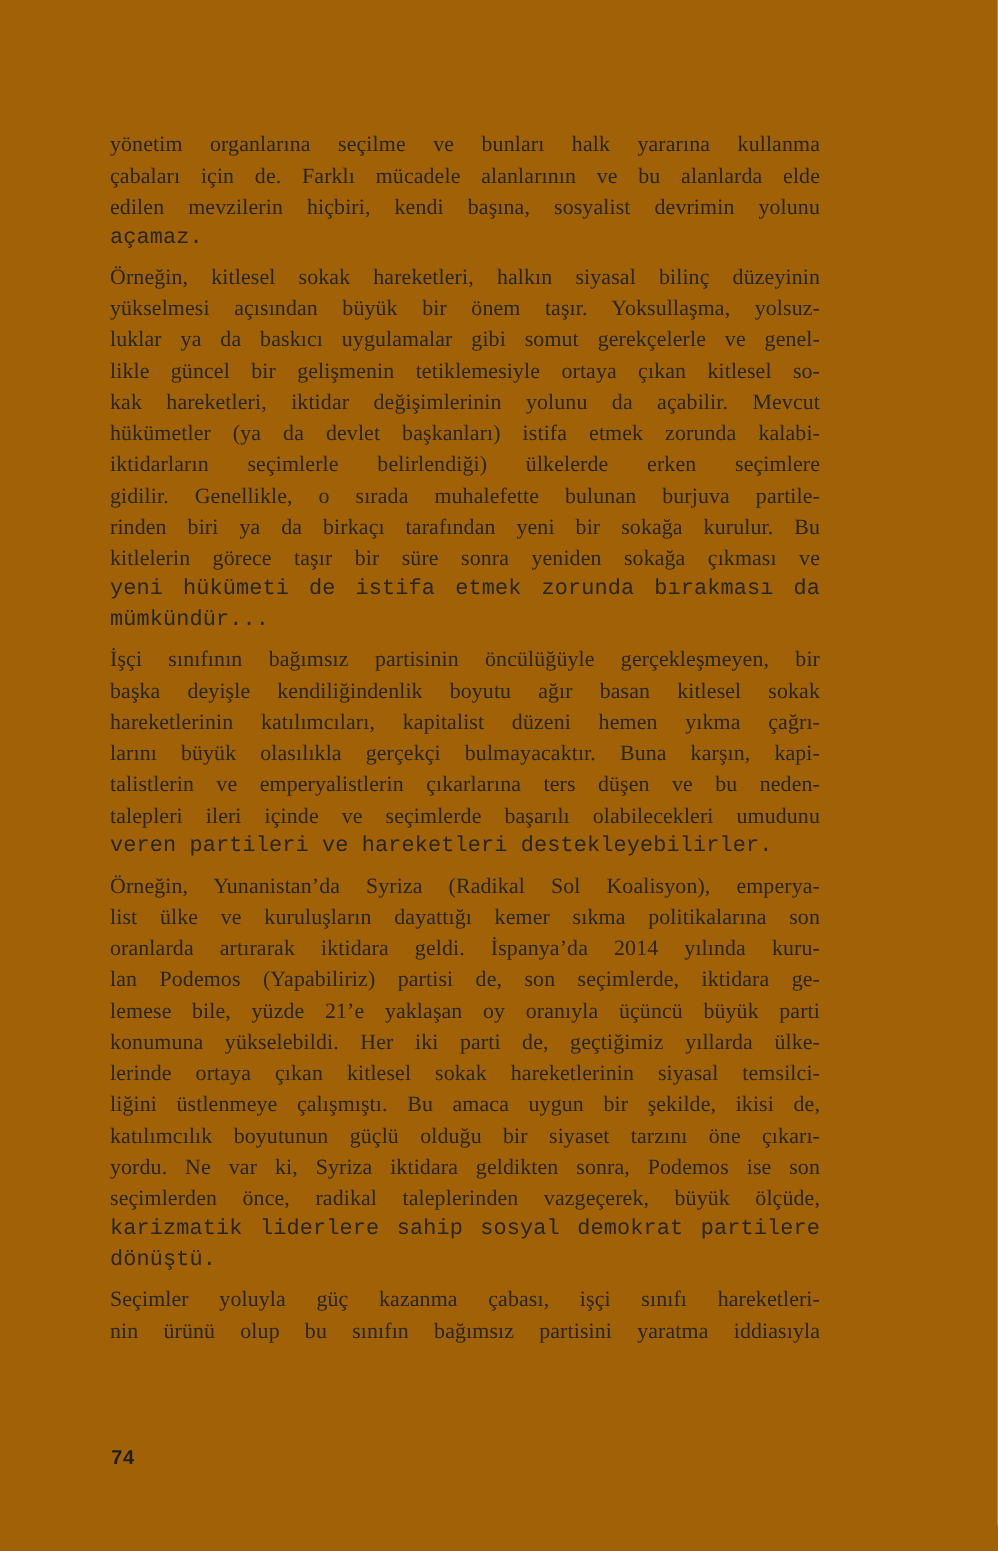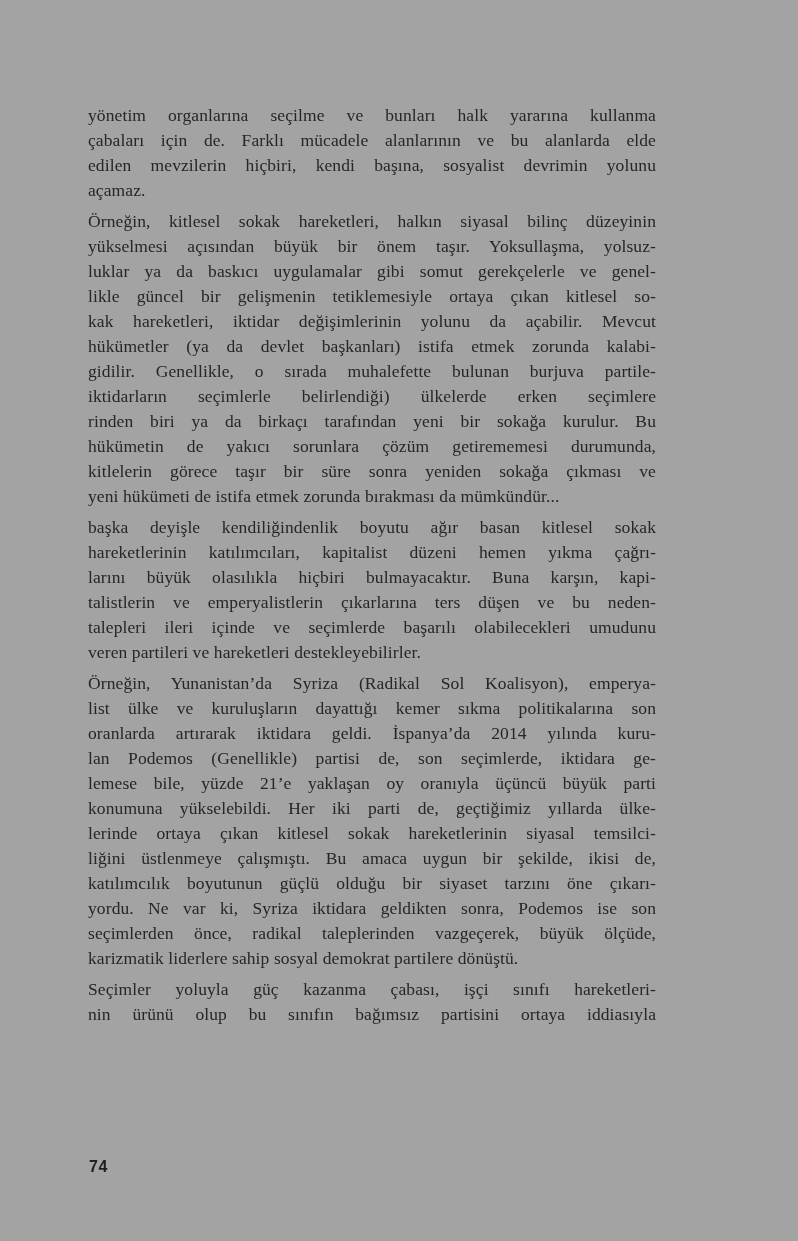--- a/index.html
+++ b/index.html
@@ -7,21 +7,21 @@
     width: 798px;
     height: 1241px;
     background: #ffffff;
     position: relative;
     overflow: hidden;
     font-family: "Liberation Serif", serif;
   }
   .book-page {
     position: absolute;
     inset: 0;
-    background: #a3a3a3;
+    background: #a16207;
   }
   .text-block {
     position: absolute;
     left: 88px;
     top: 103px;
     width: 568px;
   }
   .para {
     margin: 0 0 6px 0;
     font-size: 17.5px;
@@ -29,20 +29,21 @@
     color: #262626;
     letter-spacing: 0.1px;
   }
   .line {
     display: block;
     text-align: justify;
     text-align-last: justify;
   }
   .line.lastline {
     text-align-last: left;
+    font-family: Liberation Mono, monospace;
   }
   .page-footer {
     position: absolute;
     left: 89px;
     top: 1158px;
   }
   .page-number {
     font-family: "Liberation Sans", sans-serif;
     font-weight: bold;
     font-size: 16px;
@@ -62,50 +63,50 @@
         <span class="line">edilen mevzilerin hiçbiri, kendi başına, sosyalist devrimin yolunu</span>
         <span class="line lastline">açamaz.</span>
       </p>
       <p class="para">
         <span class="line">Örneğin, kitlesel sokak hareketleri, halkın siyasal bilinç düzeyinin</span>
         <span class="line">yükselmesi açısından büyük bir önem taşır. Yoksullaşma, yolsuz-</span>
         <span class="line">luklar ya da baskıcı uygulamalar gibi somut gerekçelerle ve genel-</span>
         <span class="line">likle güncel bir gelişmenin tetiklemesiyle ortaya çıkan kitlesel so-</span>
         <span class="line">kak hareketleri, iktidar değişimlerinin yolunu da açabilir. Mevcut</span>
         <span class="line">hükümetler (ya da devlet başkanları) istifa etmek zorunda kalabi-</span>
+        <span class="line">iktidarların seçimlerle belirlendiği) ülkelerde erken seçimlere</span>
         <span class="line">gidilir. Genellikle, o sırada muhalefette bulunan burjuva partile-</span>
-        <span class="line">iktidarların seçimlerle belirlendiği) ülkelerde erken seçimlere</span>
         <span class="line">rinden biri ya da birkaçı tarafından yeni bir sokağa kurulur. Bu</span>
-        <span class="line">hükümetin de yakıcı sorunlara çözüm getirememesi durumunda,</span>
         <span class="line">kitlelerin görece taşır bir süre sonra yeniden sokağa çıkması ve</span>
         <span class="line lastline">yeni hükümeti de istifa etmek zorunda bırakması da mümkündür...</span>
       </p>
       <p class="para">
+        <span class="line">İşçi sınıfının bağımsız partisinin öncülüğüyle gerçekleşmeyen, bir</span>
         <span class="line">başka deyişle kendiliğindenlik boyutu ağır basan kitlesel sokak</span>
         <span class="line">hareketlerinin katılımcıları, kapitalist düzeni hemen yıkma çağrı-</span>
-        <span class="line">larını büyük olasılıkla hiçbiri bulmayacaktır. Buna karşın, kapi-</span>
+        <span class="line">larını büyük olasılıkla gerçekçi bulmayacaktır. Buna karşın, kapi-</span>
         <span class="line">talistlerin ve emperyalistlerin çıkarlarına ters düşen ve bu neden-</span>
         <span class="line">talepleri ileri içinde ve seçimlerde başarılı olabilecekleri umudunu</span>
         <span class="line lastline">veren partileri ve hareketleri destekleyebilirler.</span>
       </p>
       <p class="para">
         <span class="line">Örneğin, Yunanistan’da Syriza (Radikal Sol Koalisyon), emperya-</span>
         <span class="line">list ülke ve kuruluşların dayattığı kemer sıkma politikalarına son</span>
         <span class="line">oranlarda artırarak iktidara geldi. İspanya’da 2014 yılında kuru-</span>
-        <span class="line">lan Podemos (Genellikle) partisi de, son seçimlerde, iktidara ge-</span>
+        <span class="line">lan Podemos (Yapabiliriz) partisi de, son seçimlerde, iktidara ge-</span>
         <span class="line">lemese bile, yüzde 21’e yaklaşan oy oranıyla üçüncü büyük parti</span>
         <span class="line">konumuna yükselebildi. Her iki parti de, geçtiğimiz yıllarda ülke-</span>
         <span class="line">lerinde ortaya çıkan kitlesel sokak hareketlerinin siyasal temsilci-</span>
         <span class="line">liğini üstlenmeye çalışmıştı. Bu amaca uygun bir şekilde, ikisi de,</span>
         <span class="line">katılımcılık boyutunun güçlü olduğu bir siyaset tarzını öne çıkarı-</span>
         <span class="line">yordu. Ne var ki, Syriza iktidara geldikten sonra, Podemos ise son</span>
         <span class="line">seçimlerden önce, radikal taleplerinden vazgeçerek, büyük ölçüde,</span>
         <span class="line lastline">karizmatik liderlere sahip sosyal demokrat partilere dönüştü.</span>
       </p>
       <p class="para">
         <span class="line">Seçimler yoluyla güç kazanma çabası, işçi sınıfı hareketleri-</span>
-        <span class="line">nin ürünü olup bu sınıfın bağımsız partisini ortaya iddiasıyla</span>
+        <span class="line">nin ürünü olup bu sınıfın bağımsız partisini yaratma iddiasıyla</span>
       </p>
     </main>
   <footer class="page-footer">
     <span class="page-number">74</span>
   </footer>
 </div>
 
 </body></html>

